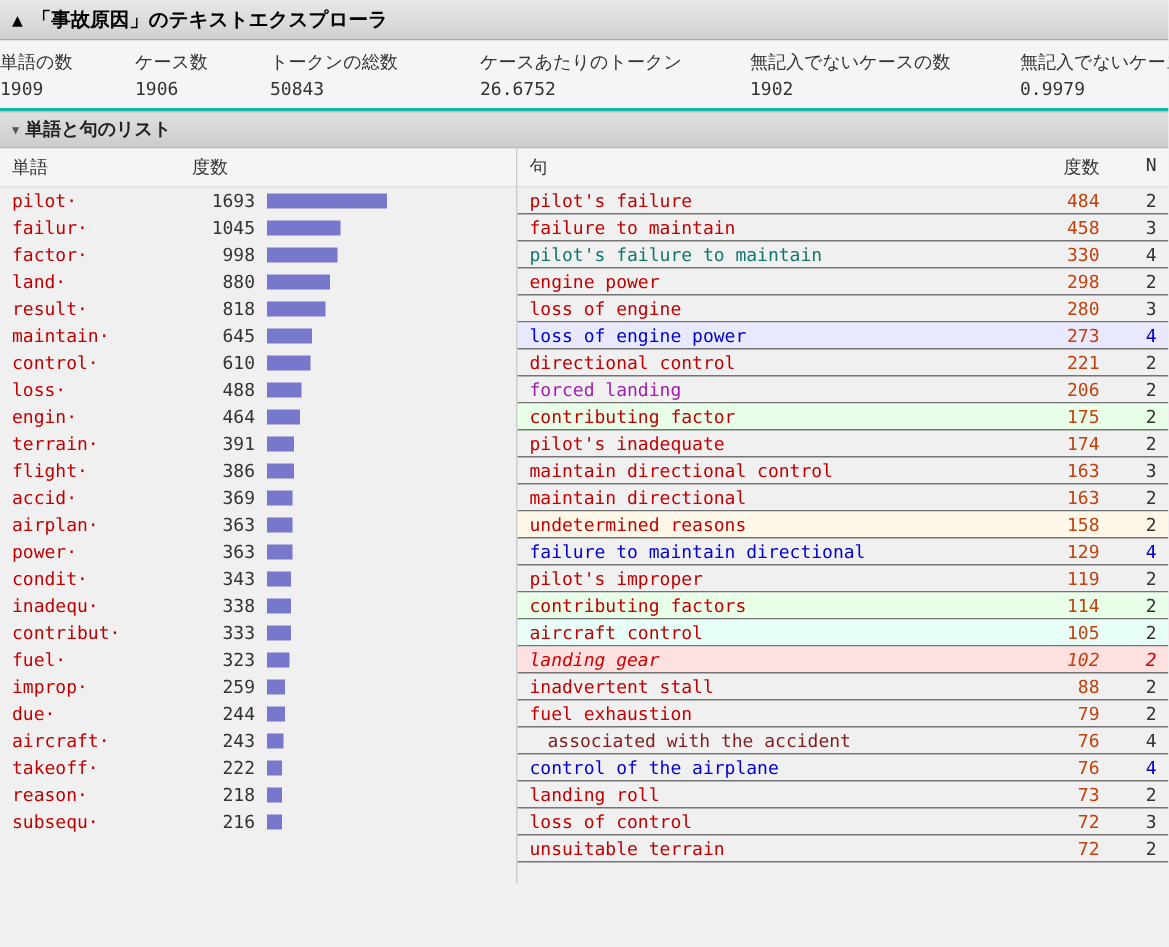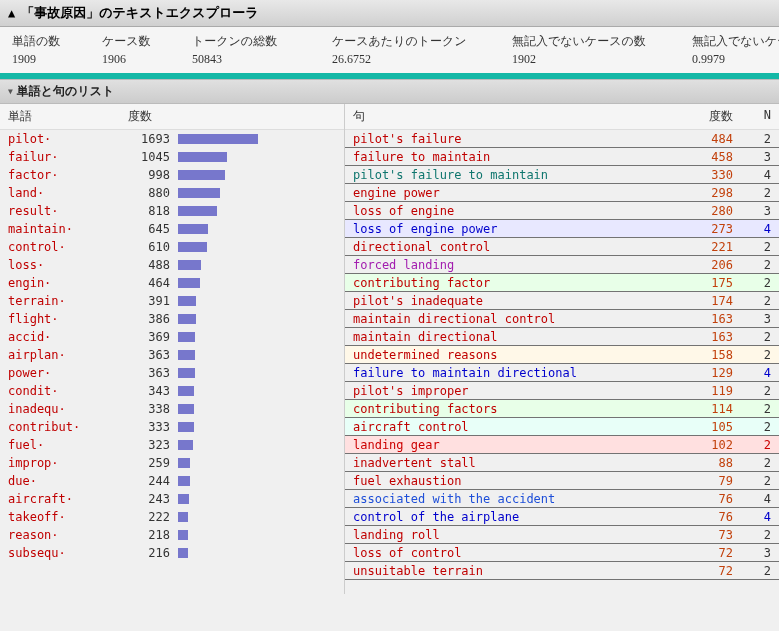--- a/index.html
+++ b/index.html
@@ -16,23 +16,22 @@
       border-bottom: 1px solid #aaa;
       padding: 4px 8px;
       display: flex;
       align-items: center;
       gap: 6px;
       font-size: 13px;
       font-weight: bold;
     }
     .stats-section {
       background: #f5f5f5;
-      border-bottom: 6px solid #14b8a6;
-      padding: 6px 12px;
-      font-family: Liberation Serif, serif;
+      border-bottom: 2px solid #14b8a6;
+      padding: 6px 0;
     }
     .stats-row-headers {
       display: flex;
       gap: 0px;
       color: #333;
       font-size: 12px;
       margin-bottom: 2px;
     }
     .stats-row-values {
       display: flex;
@@ -474,37 +473,37 @@
         <div class="phrase-row" style="background: rgb(232, 255, 232);">
     <span class="phrase-text" style="color:#c00000;">contributing factors</span>
     <span class="phrase-count">114</span>
     <span class="phrase-n" style="color:#333;">2</span>
   </div>
         <div class="phrase-row" style="background: rgb(232, 255, 248);">
     <span class="phrase-text" style="color:#c00000;">aircraft control</span>
     <span class="phrase-count">105</span>
     <span class="phrase-n" style="color:#333;">2</span>
   </div>
-        <div class="phrase-row" style="background: rgb(255, 224, 224);">
+        <div class="phrase-row" style="background: rgb(255, 224, 224); font-style: italic;">
     <span class="phrase-text" style="color:#cc0000;">landing gear</span>
     <span class="phrase-count">102</span>
     <span class="phrase-n" style="color:#cc0000;">2</span>
   </div>
         <div class="phrase-row" style="">
     <span class="phrase-text" style="color:#c00000;">inadvertent stall</span>
     <span class="phrase-count">88</span>
     <span class="phrase-n" style="color:#333;">2</span>
   </div>
         <div class="phrase-row" style="">
     <span class="phrase-text" style="color:#c00000;">fuel exhaustion</span>
     <span class="phrase-count">79</span>
     <span class="phrase-n" style="color:#333;">2</span>
   </div>
         <div class="phrase-row" style="">
-    <span class="phrase-text" style="color:#1d4ed8;">associated with the accident</span>
+    <span class="phrase-text" style="color:#7f1d1d;margin-left:12px;">associated with the accident</span>
     <span class="phrase-count">76</span>
     <span class="phrase-n" style="color:#333;">4</span>
   </div>
         <div class="phrase-row" style="">
     <span class="phrase-text" style="color:#0000cc;">control of the airplane</span>
     <span class="phrase-count">76</span>
     <span class="phrase-n" style="color:#0000cc;">4</span>
   </div>
         <div class="phrase-row" style="">
     <span class="phrase-text" style="color:#c00000;">landing roll</span>

